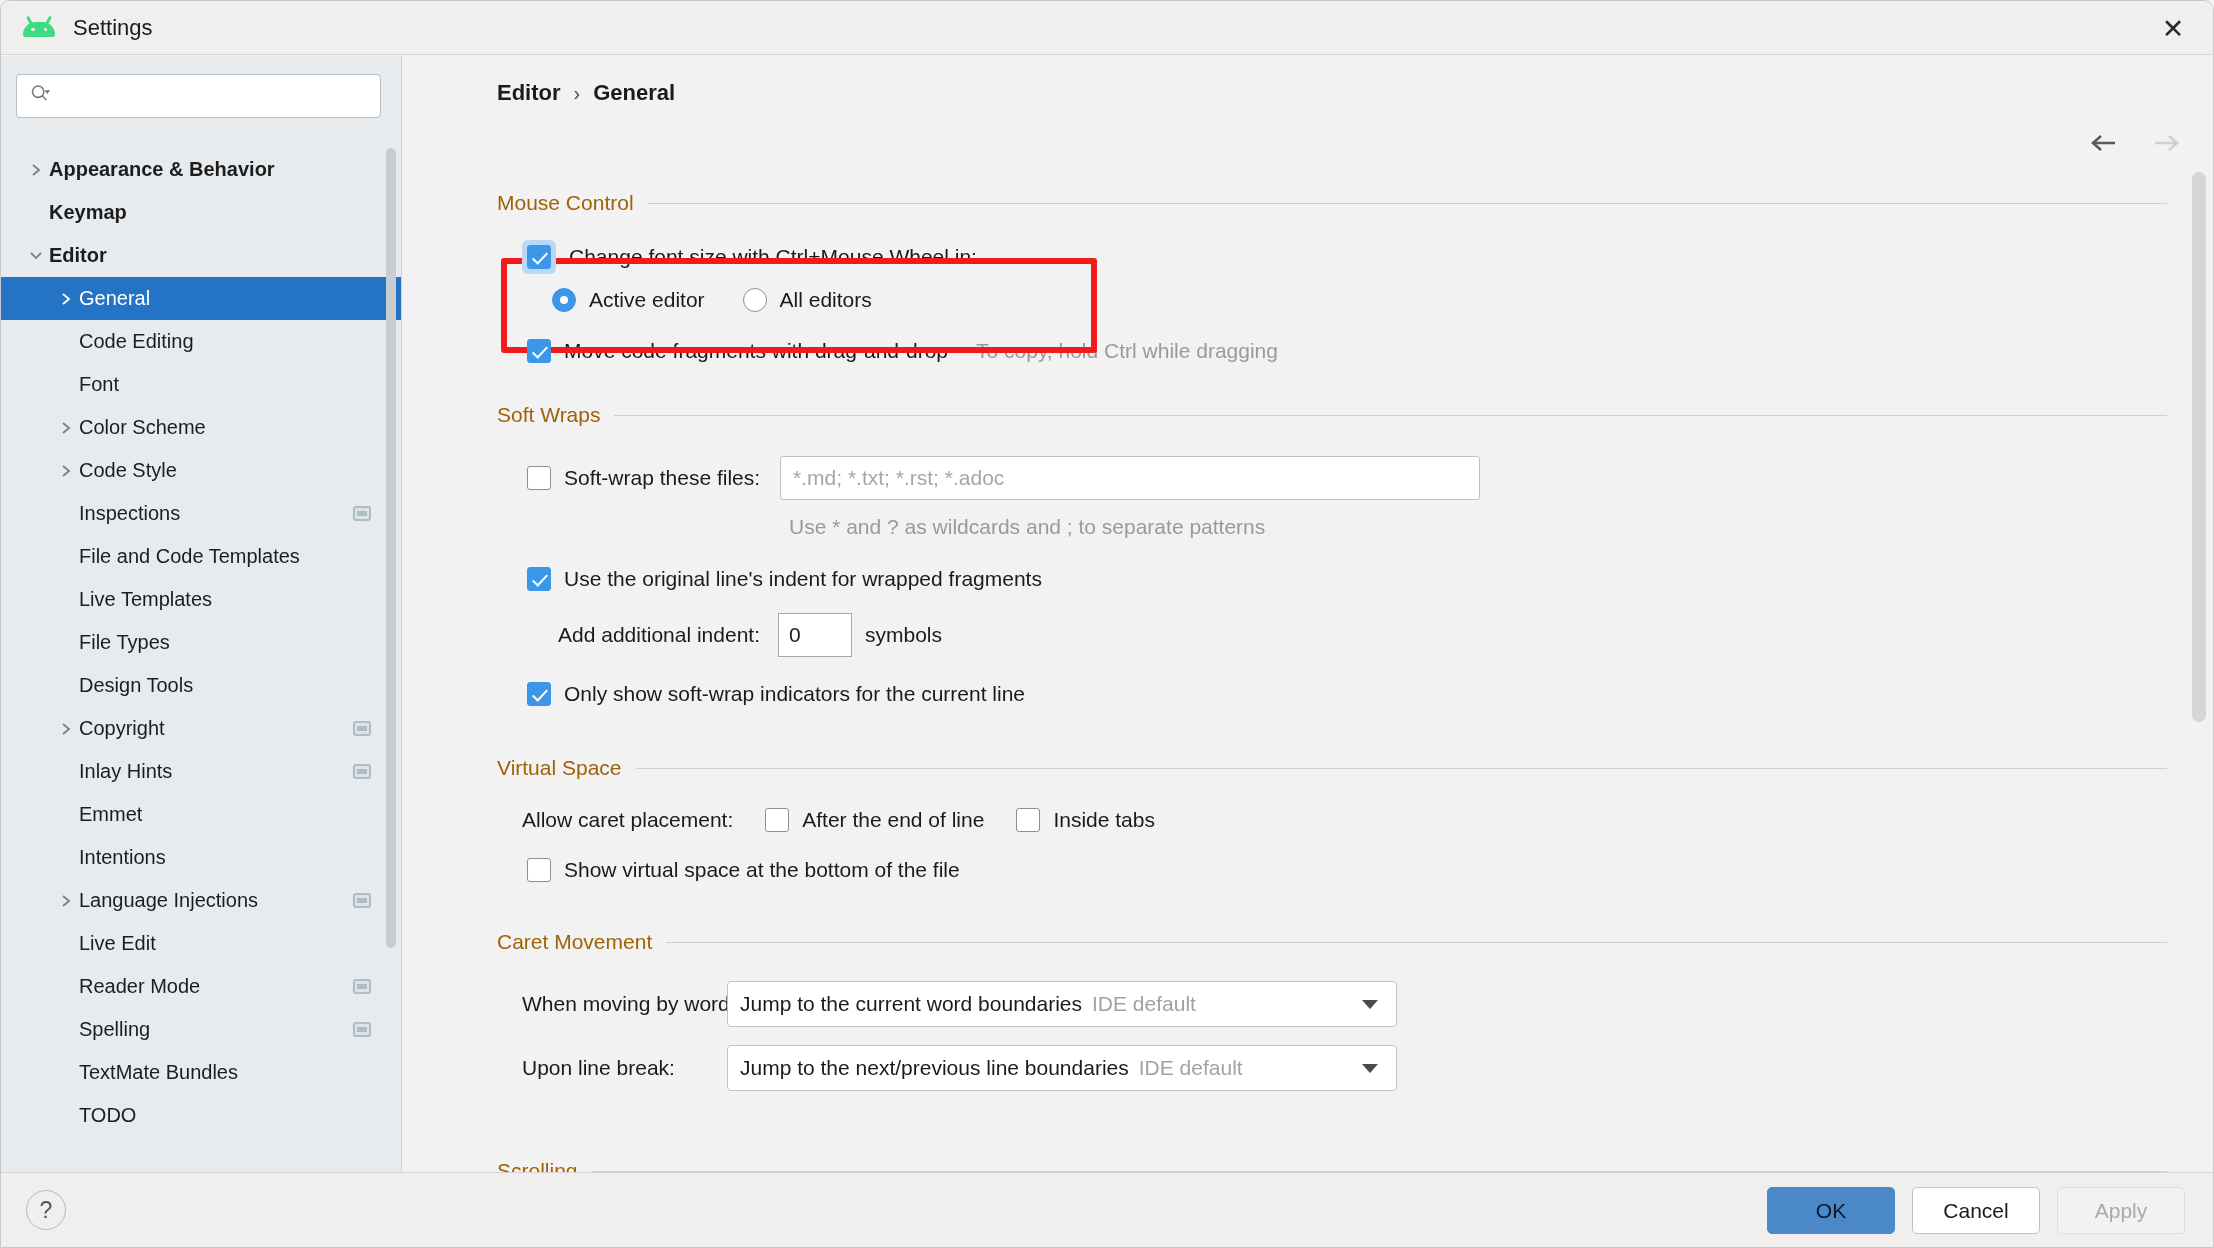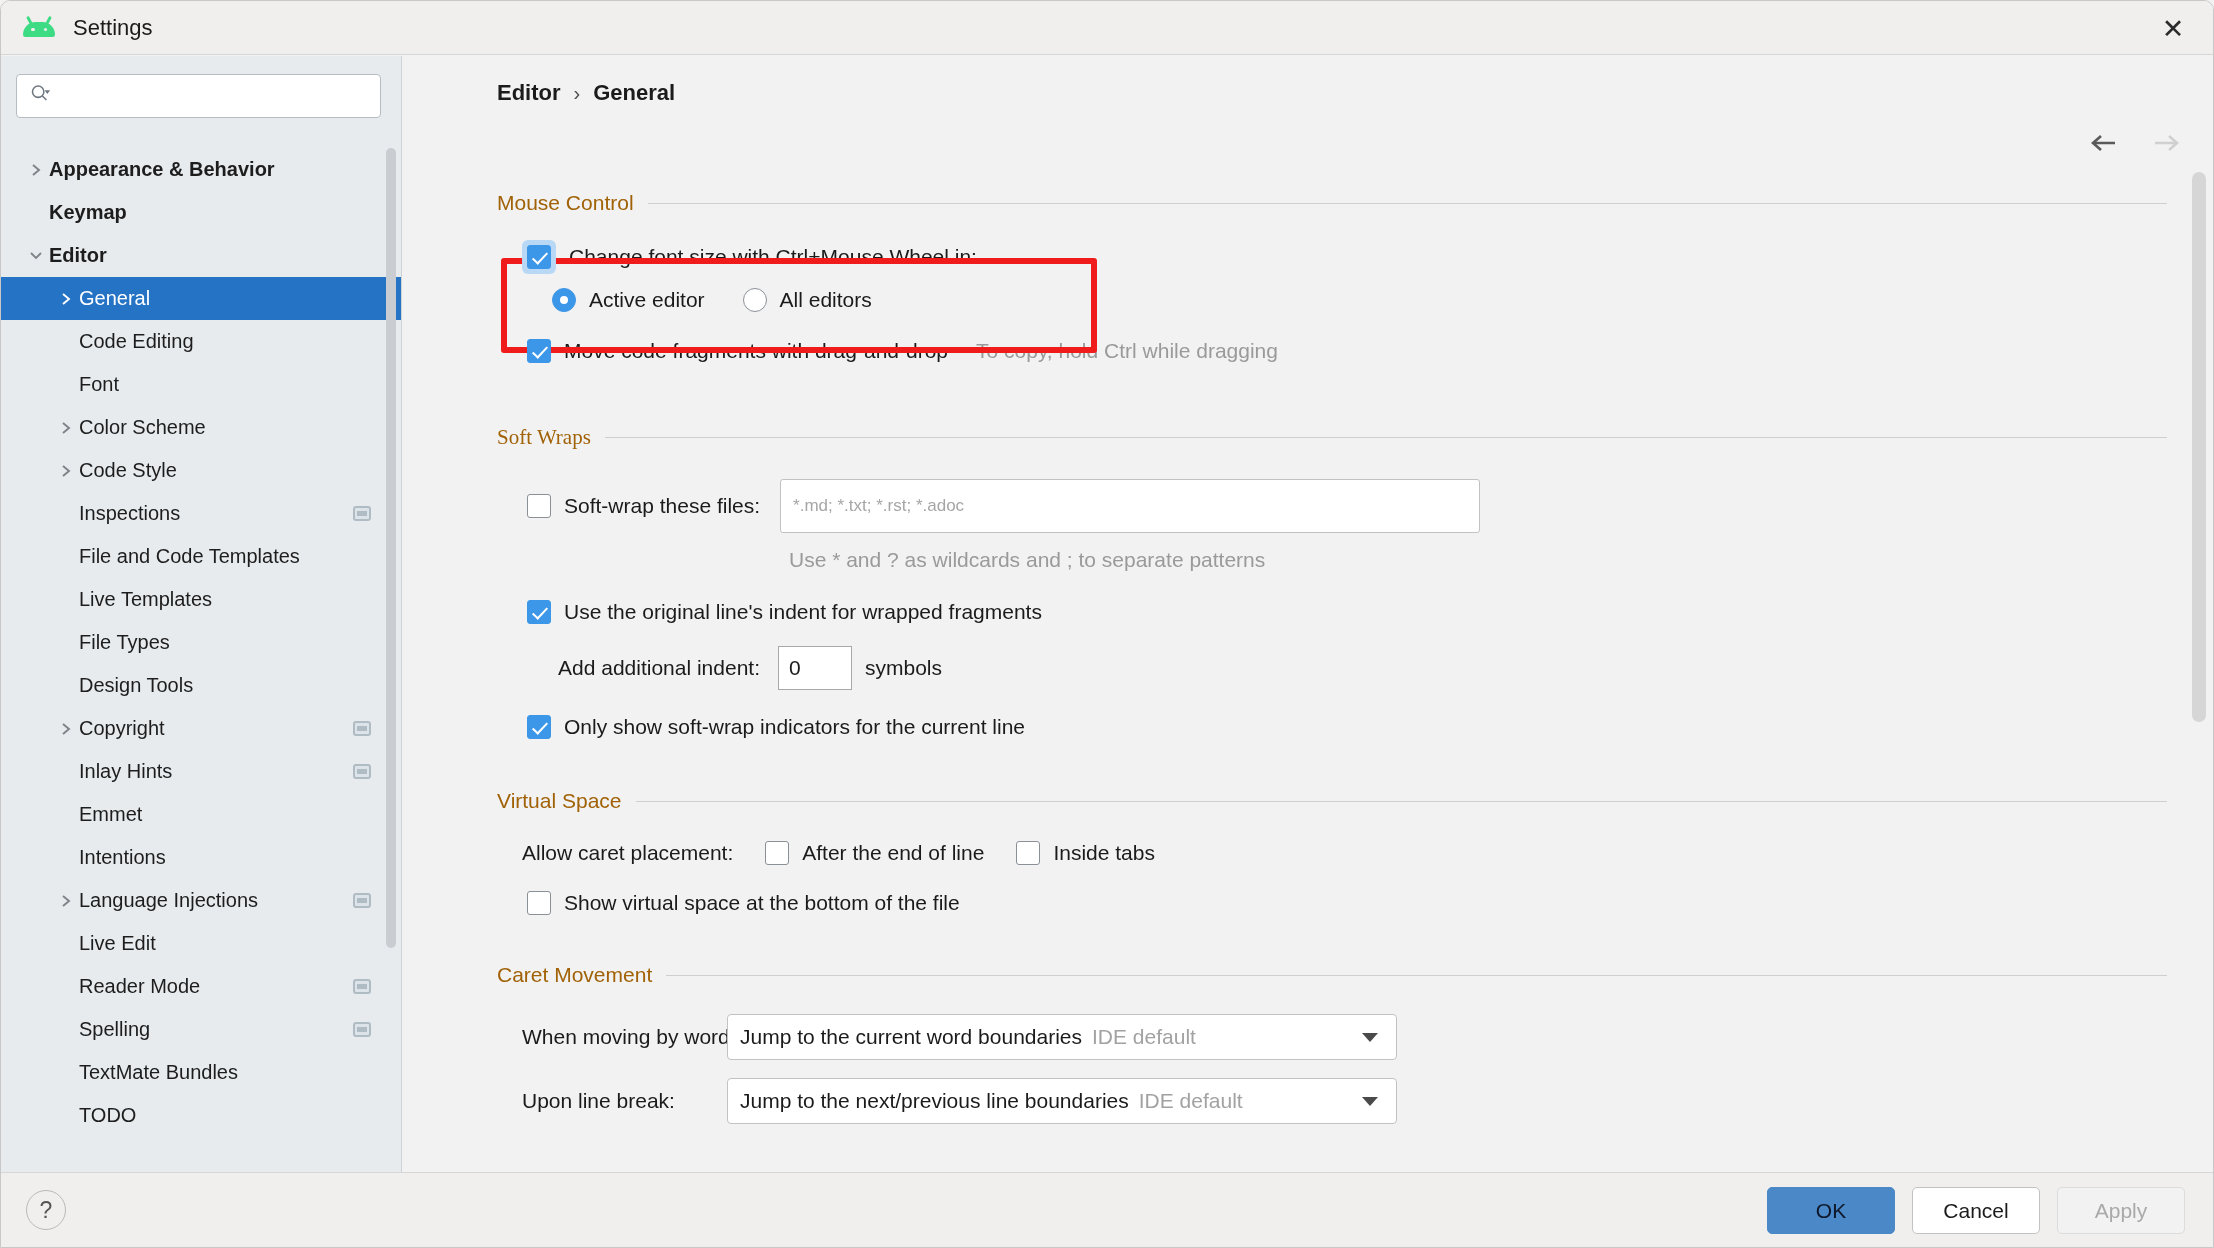--- a/index.html
+++ b/index.html
@@ -168,22 +168,22 @@
   .lbl { font-size: 21px; color: #1b1b1b; margin-left: 13px; white-space: nowrap; }
   .hint { font-size: 21px; color: #9a9a9a; white-space: nowrap; }
 
   .redbox {
     position: absolute; border: 6px solid #f01c1c;
     border-radius: 3px; pointer-events: none;
   }
 
   .textfield {
     background: #ffffff; border: 1px solid #c2c2c2; border-radius: 3px;
-    height: 54px; display: flex; align-items: center; padding: 0 12px;
-    font-size: 17px; color: #1b1b1b;
+    height: 44px; display: flex; align-items: center; padding: 0 12px;
+    font-size: 21px; color: #1b1b1b;
   }
   .textfield.placeholder { color: #a6a6a6; }
   .numfield {
     width: 74px; height: 44px; background: #ffffff;
     border: 1px solid #a8a8a8; display: flex; align-items: center;
     padding-left: 10px; font-size: 21px; color: #1b1b1b;
   }
   .combo {
     width: 670px; height: 46px; background: #ffffff;
     border: 1px solid #c2c2c2; border-radius: 4px;
@@ -430,21 +430,21 @@
           <span class="lbl">All editors</span>
         </div>
 
         <div class="row" style="margin:27px 0 0 58px;">
           <span class="chk checked"></span>
           <span class="lbl">Move code fragments with drag-and-drop</span>
           <span class="hint" style="margin-left:28px;">To copy, hold Ctrl while dragging</span>
         </div>
       </div>
 
-      <div class="section-head" style="margin-top:62px;font-family:Liberation Serif, serif;">
+      <div class="section-head" style="margin-top:40px;">
         <span>Soft Wraps</span>
         <span class="line"></span>
       </div>
 
       <div class="row" style="margin:29px 0 0 58px;">
         <span class="chk"></span>
         <span class="lbl">Soft-wrap these files:</span>
         <span class="textfield placeholder" style="width:700px; margin-left:20px;">*.md; *.txt; *.rst; *.adoc</span>
       </div>
 

